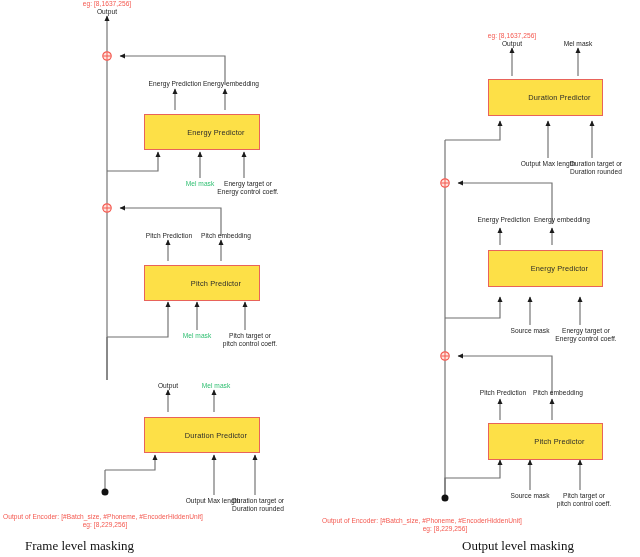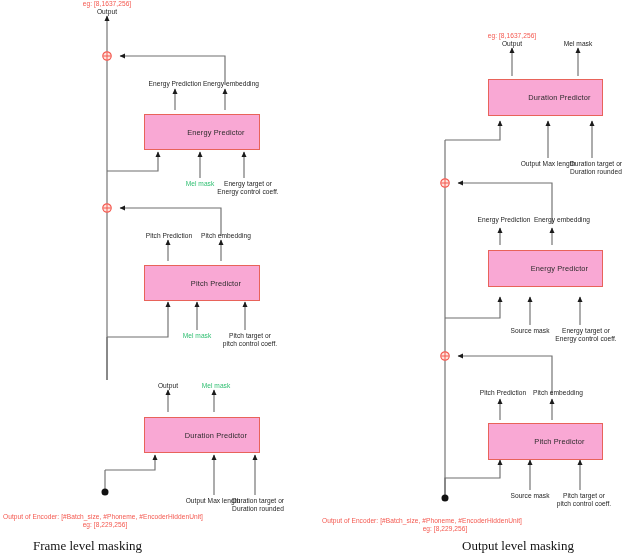--- a/index.html
+++ b/index.html
@@ -1,20 +1,20 @@
 <!DOCTYPE html>
 <html><head>
 <meta charset="utf-8">
 <style>
   html,body{margin:0;padding:0;background:#ffffff;}
   body{width:640px;height:557px;position:relative;overflow:hidden;
        font-family:"Liberation Sans","DejaVu Sans",sans-serif;}
   .stage{position:absolute;left:0;top:0;width:640px;height:557px;}
   svg.wires{position:absolute;left:0;top:0;width:640px;height:557px;pointer-events:none;}
-  .box{position:absolute;background:#f9a8d4;border:1.3px solid #e8635a;
+  .box{position:absolute;background:#fde047;border:1.3px solid #e8635a;
        display:flex;align-items:center;justify-content:center;
        font-size:7.4px;color:#2b2b2b;letter-spacing:.15px;box-sizing:border-box;padding-left:28px;}
   .lbl{position:absolute;font-size:6.6px;color:#1d1d1d;white-space:nowrap;
        line-height:8.6px;letter-spacing:.05px;}
   .lbl.c{transform:translateX(-50%);text-align:center;}
   .lbl.green{color:#2fbf71;}
   .lbl.red{color:#f4584f;}
   .caption{position:absolute;font-family:"Liberation Serif","DejaVu Serif",serif;
            font-size:13px;color:#111;white-space:nowrap;}
   .dot{position:absolute;width:7px;height:7px;border-radius:50%;background:#111;
@@ -170,16 +170,16 @@
   <div class="box" style="left:488px;top:423px;width:115px;height:37px;">Pitch Predictor</div>
   <div class="lbl c" style="left:503px;top:389px;">Pitch Prediction</div>
   <div class="lbl c" style="left:558px;top:389px;">Pitch embedding</div>
   <div class="lbl c" style="left:530px;top:492px;">Source mask</div>
   <div class="lbl c" style="left:584px;top:492px;">Pitch target or</div>
   <div class="lbl c" style="left:584px;top:500px;">pitch control coeff.</div>
 
   <div class="lbl red" style="left:322px;top:517px;">Output of Encoder: [#Batch_size, #Phoneme, #EncoderHiddenUnit]</div>
   <div class="lbl c red" style="left:445px;top:525px;">eg: [8,229,256]</div>
 
-  <div class="caption" style="left:33px;top:538px;">Frame level masking</div>
+  <div class="caption" style="left:25px;top:538px;">Frame level masking</div>
   <div class="caption" style="left:462px;top:538px;">Output level masking</div>
 
 </div>
 
 </body></html>

